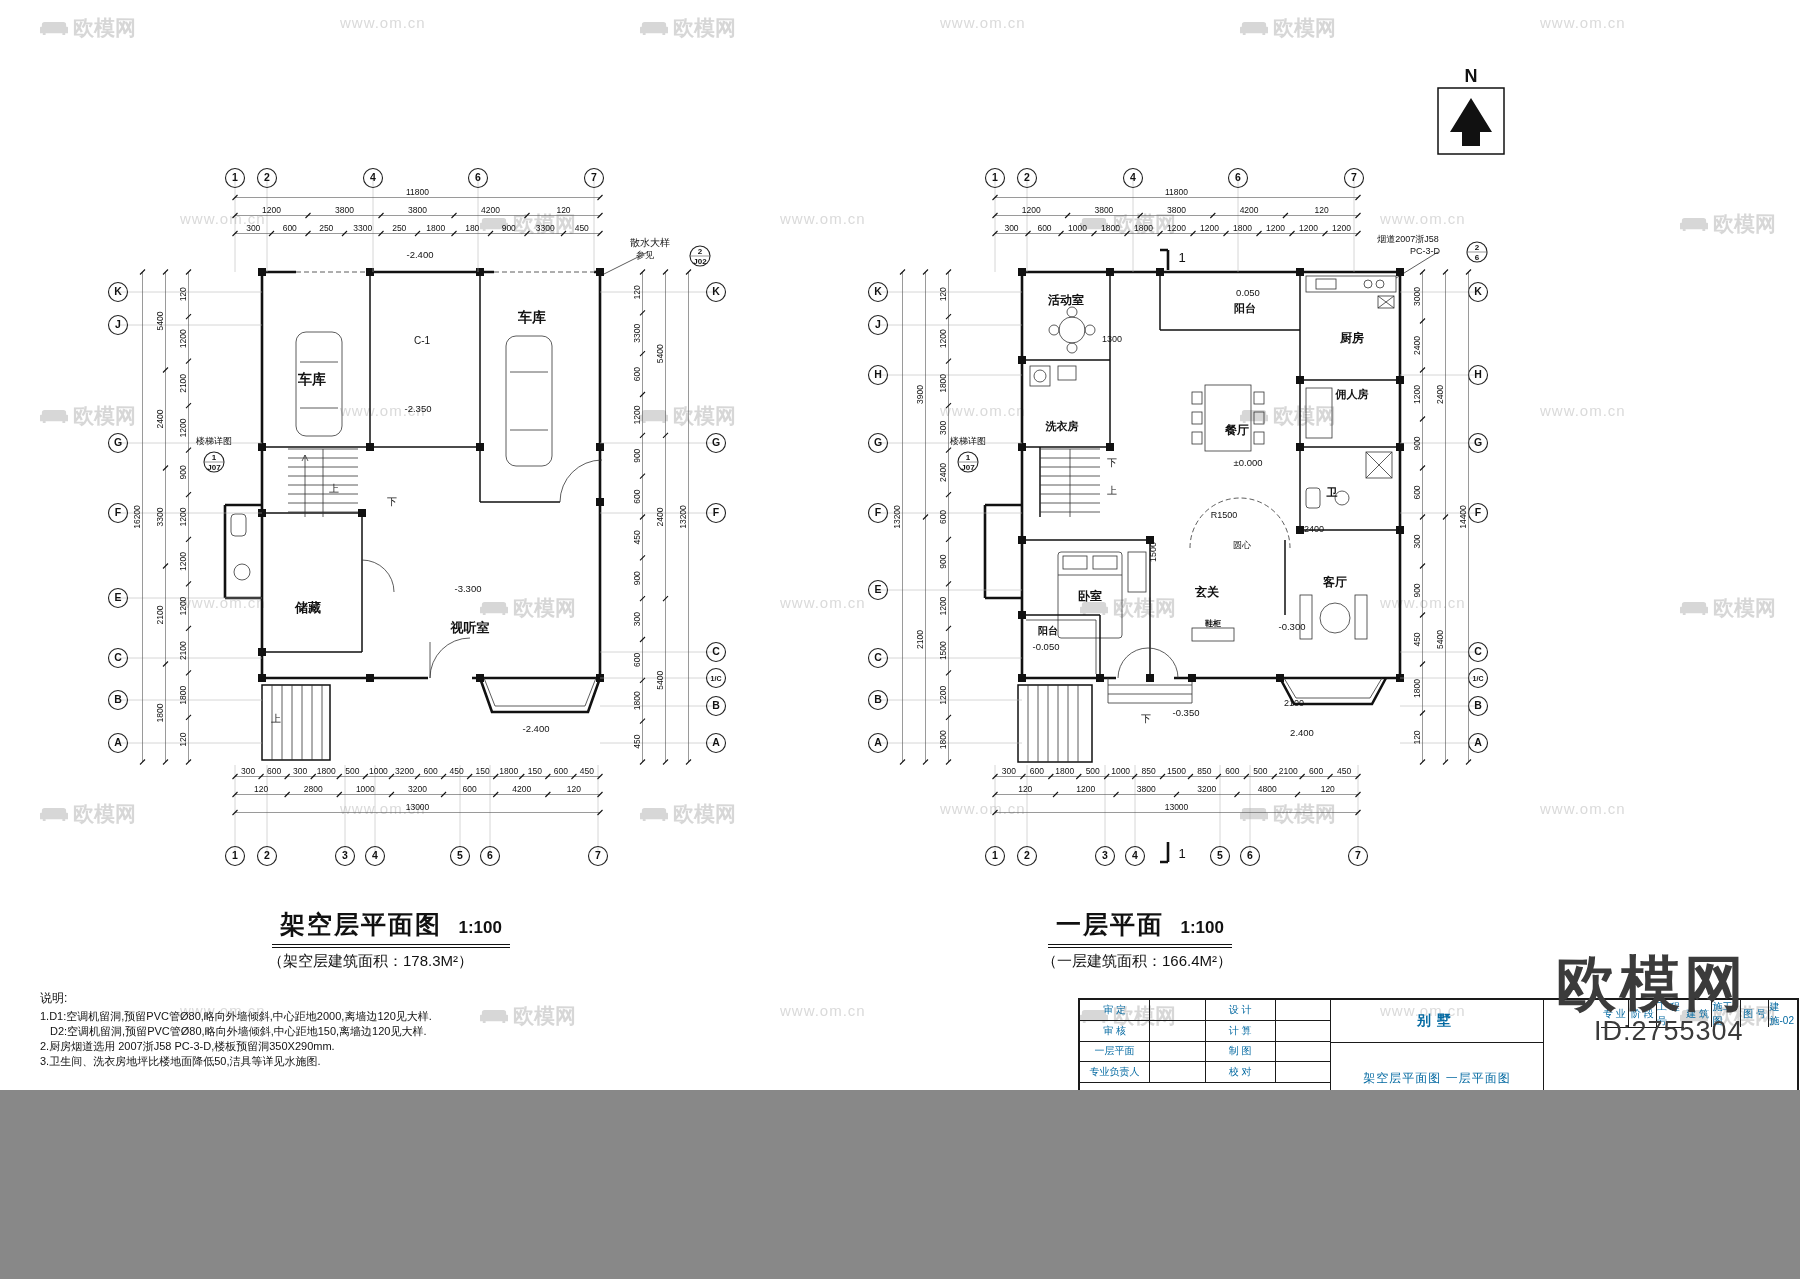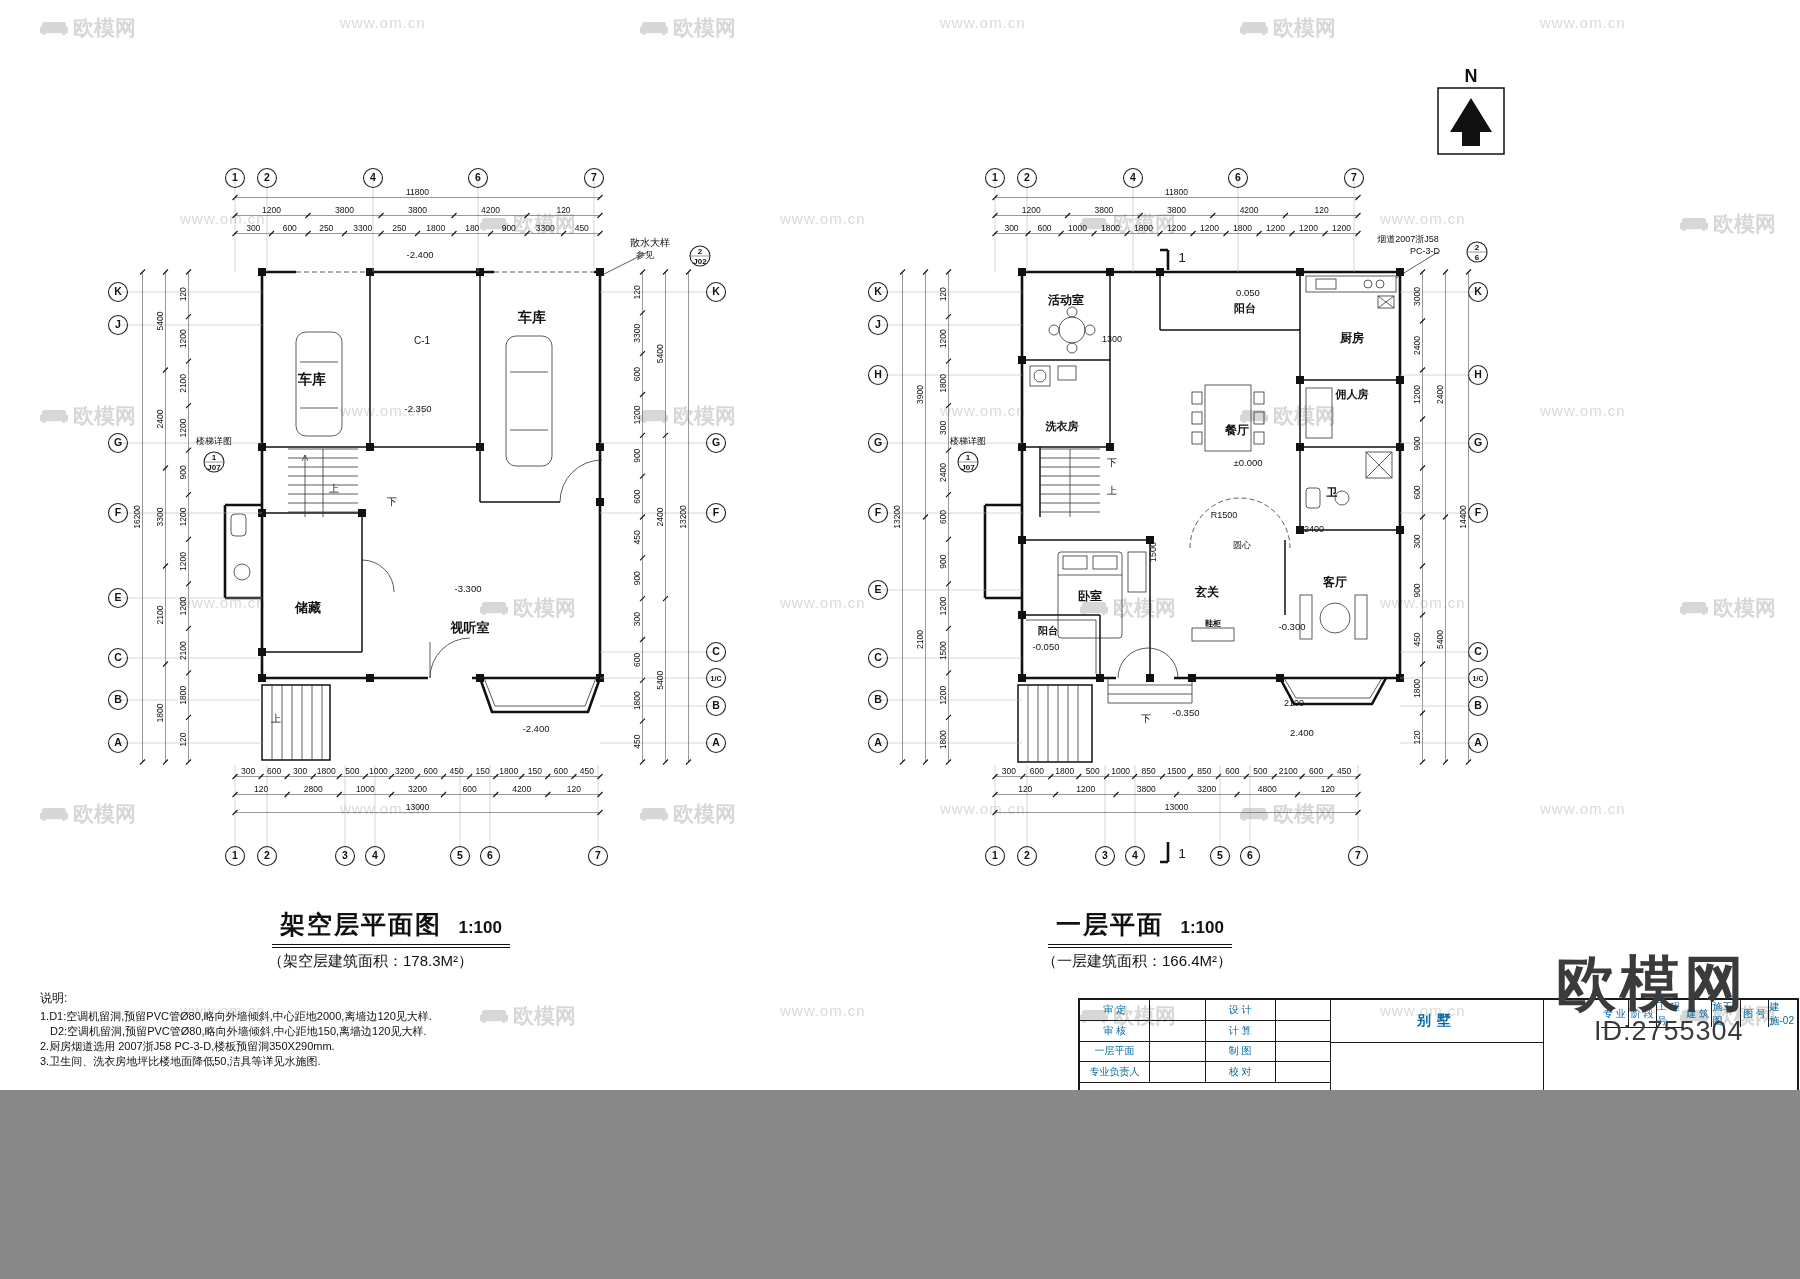--- a/index.html
+++ b/index.html
@@ -887,20 +887,21 @@
       </div>
       <div class="tb-row">
         <div class="tb-lab">日 期</div>
           <div class="tb-val"></div>
         <div class="tb-lab">比 例</div>
           <div class="tb-val">1:100</div>
       </div>
     </div>
     <div class="tb-mid">
       <div class="tb-proj">别墅</div>
+      <div class="tb-draw">架空层平面图 一层平面图</div>
     </div>
     <div class="tb-right">
       <div class="tb-rtop"></div>
       <div class="tb-rhead">
         <div class="tb-rcell">专 业</div>
         <div class="tb-rcell">阶 段</div>
         <div class="tb-rcell">工 程 号</div>
       </div>
       <div class="tb-rval">
         <div class="tb-rcell">建 筑</div>

